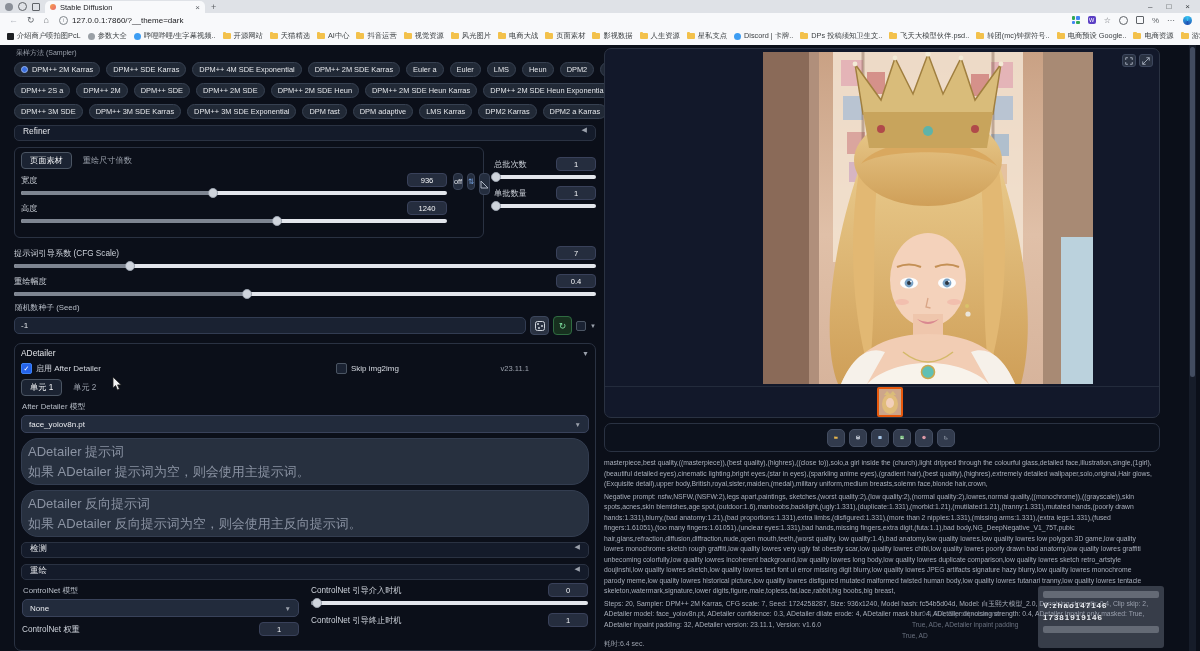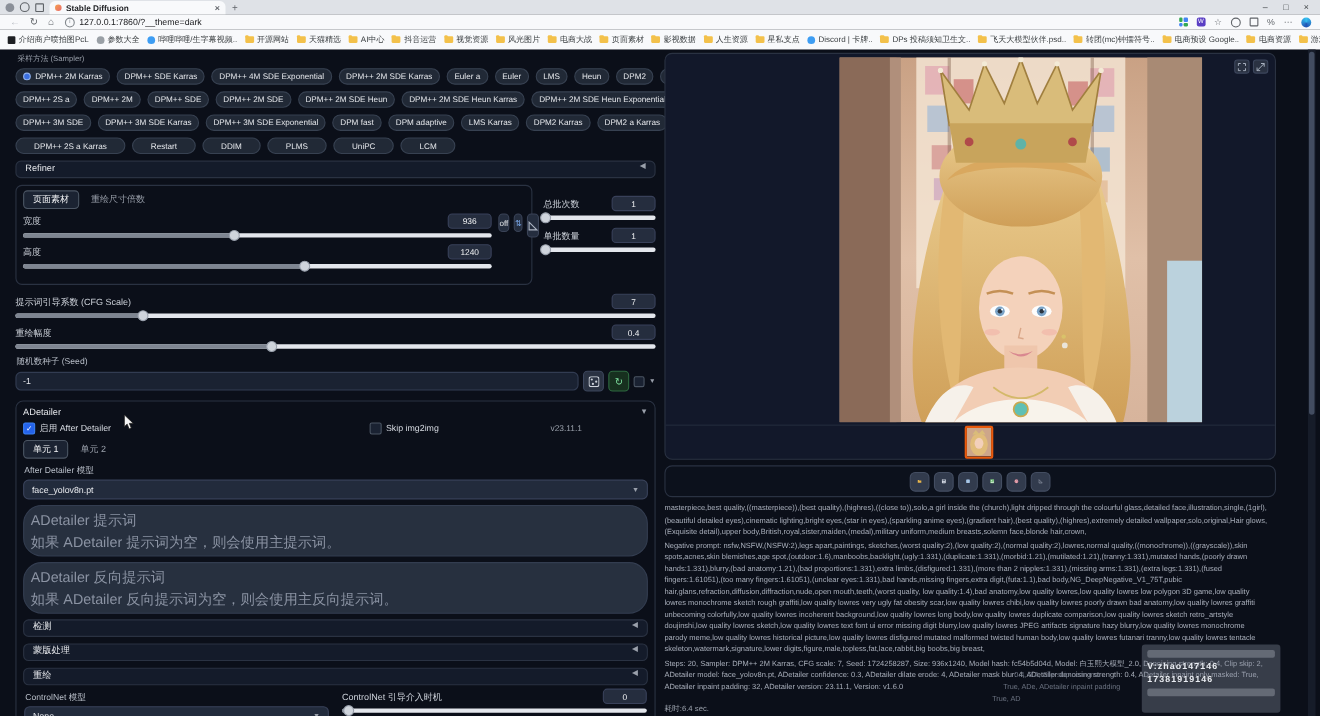--- a/index.html
+++ b/index.html
@@ -7,21 +7,21 @@
     font-family:"Liberation Sans",sans-serif;background:#0b0f19;}
 
   
   .tabbar{position:absolute;left:0;top:0;width:1200px;height:13px;background:#dfe2e7;
     display:flex;align-items:center;font-size:8px;color:#3c4043;}
   .avatar{width:8px;height:8px;border-radius:50%;background:#8a8f98;margin:0 4px 0 5px;}
   .tb-ico{width:10px;height:9px;margin-right:4px;display:flex;align-items:center;justify-content:center;color:#5f6368;font-size:8px;}
   .ring{width:7px;height:7px;border:1.2px solid #5f6368;border-radius:50%;}
   .sq{width:6px;height:6px;border:1.2px solid #5f6368;border-radius:1px;}
   .tab{height:12px;margin-top:1px;width:150px;background:#f8f9fb;border-radius:5px 5px 0 0;
-    display:flex;align-items:center;padding:0 5px;gap:4px;font-weight:bold;}
+    display:flex;align-items:center;padding:0 5px;gap:4px;}
   .favicon{width:6px;height:6px;border-radius:50%;background:linear-gradient(135deg,#f6a14d,#e8696d);}
   .tab-title{flex:1;font-size:7.5px;color:#202124;white-space:nowrap;overflow:hidden;}
   .tab-close{color:#5f6368;font-size:8px;cursor:default;}
   .newtab{margin-left:6px;color:#5f6368;font-size:9px;}
   .wincontrols{margin-left:auto;display:flex;gap:14px;padding-right:10px;color:#3c4043;font-size:8px;align-items:center;}
   .addrbar{position:absolute;left:0;top:13px;width:1200px;height:14px;background:#f8f9fb;
     display:flex;align-items:center;font-size:8px;color:#5f6368;}
   .nav-ico{margin-left:9px;font-size:9px;color:#5f6368;}
   .nav-ico.dim{color:#b6bac1;}
   .urlbox{display:flex;align-items:center;gap:4px;margin-left:10px;flex:1;}
@@ -351,40 +351,20 @@
             <button class="pill">
               <span>LMS Karras</span>
             </button>
             <button class="pill">
               <span>DPM2 Karras</span>
             </button>
             <button class="pill">
               <span>DPM2 a Karras</span>
             </button>
           </div>
-          <div class="sampler-row nogrow">
-            <button class="pill">
-              <span>DPM++ 2S a Karras</span>
-            </button>
-            <button class="pill">
-              <span>Restart</span>
-            </button>
-            <button class="pill">
-              <span>DDIM</span>
-            </button>
-            <button class="pill">
-              <span>PLMS</span>
-            </button>
-            <button class="pill">
-              <span>UniPC</span>
-            </button>
-            <button class="pill">
-              <span>LCM</span>
-            </button>
-          </div>
         </div>
 
       <div class="accbar">
         <span>Refiner</span>
         <span class="arrow">◀</span>
       </div>
 
       <div class="resize-wrap">
         <div class="resize-box">
           <div class="rtabs">
@@ -500,24 +480,20 @@
           <span>face_yolov8n.pt</span>
           <span class="caret">▼</span>
         </div>
         <div class="ta">ADetailer 提示词
 如果 ADetailer 提示词为空，则会使用主提示词。</div>
         <div class="ta">ADetailer 反向提示词
 如果 ADetailer 反向提示词为空，则会使用主反向提示词。</div>
 
         <div class="accbar">
           <span>检测</span>
-          <span class="arrow">◀</span>
-        </div>
-        <div class="accbar">
-          <span>蒙版处理</span>
           <span class="arrow">◀</span>
         </div>
         <div class="accbar" style="margin-bottom:3px">
           <span>重绘</span>
           <span class="arrow">◀</span>
         </div>
         <div class="cngrid">
           <div class="cncol">
             <div class="fieldlbl">ControlNet 模型</div>
             <div class="dropdown">

